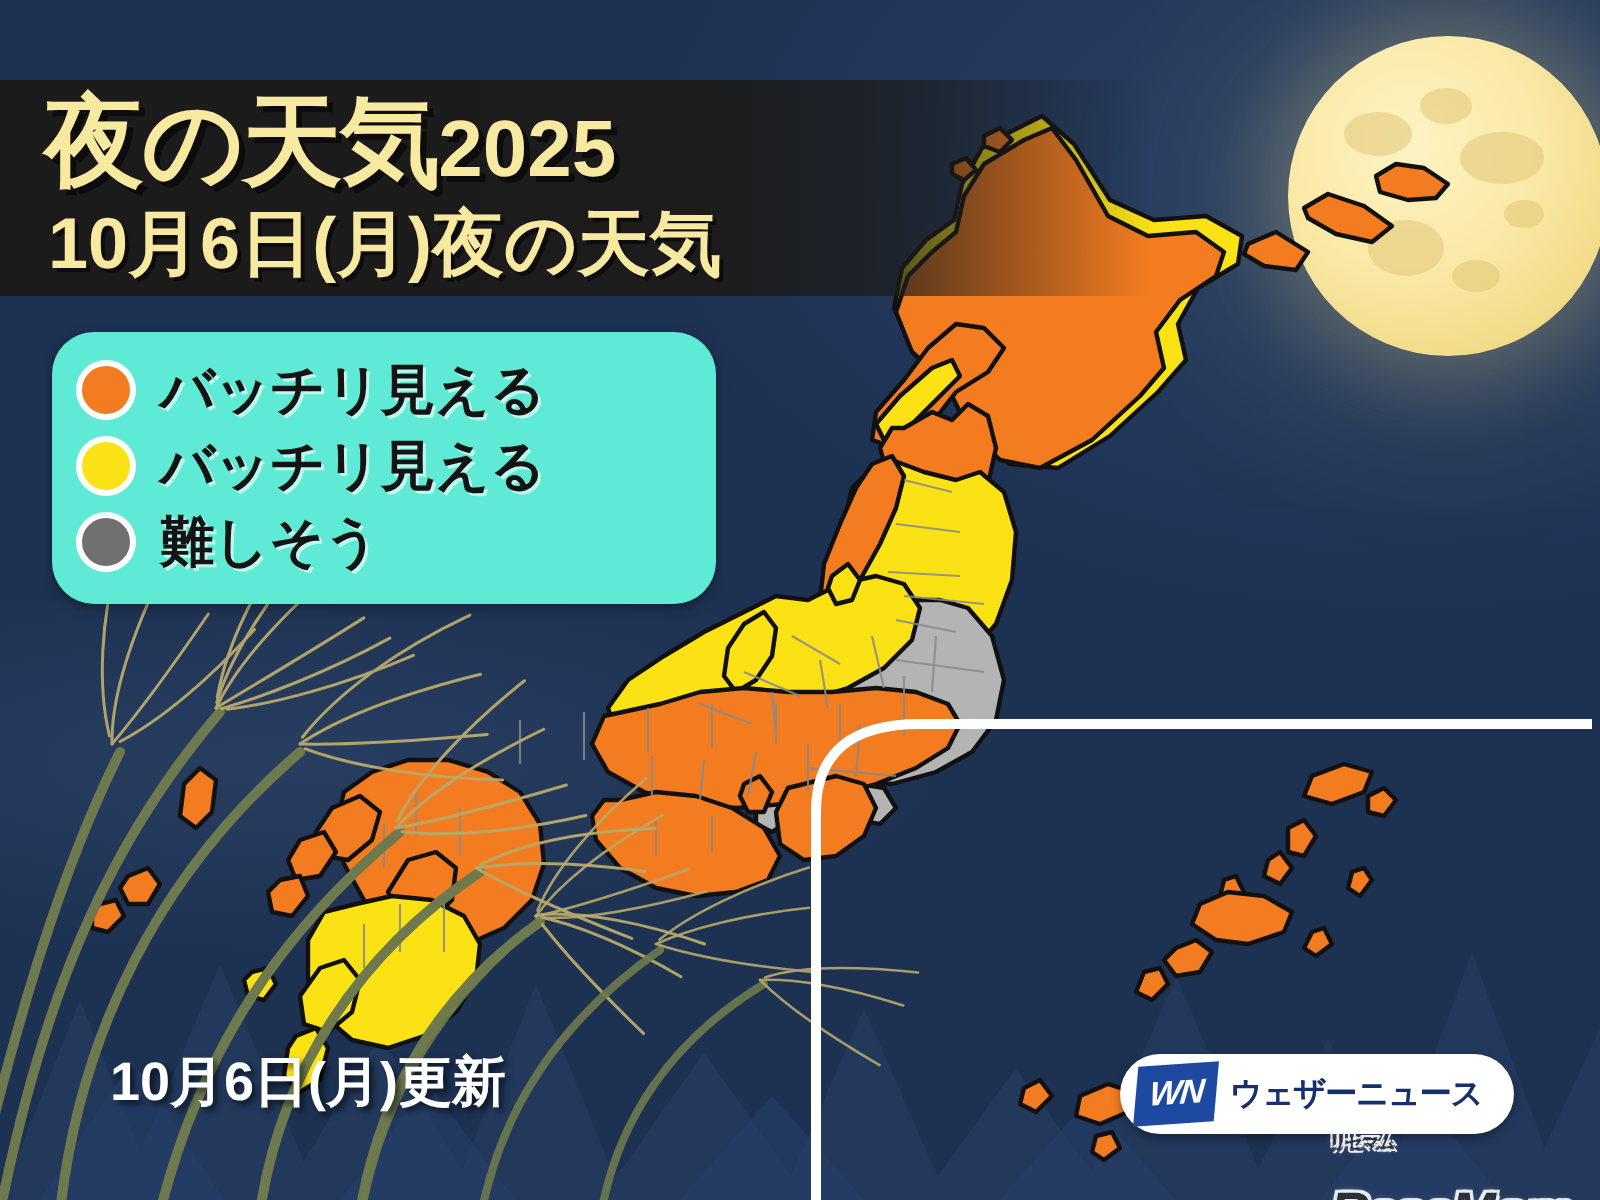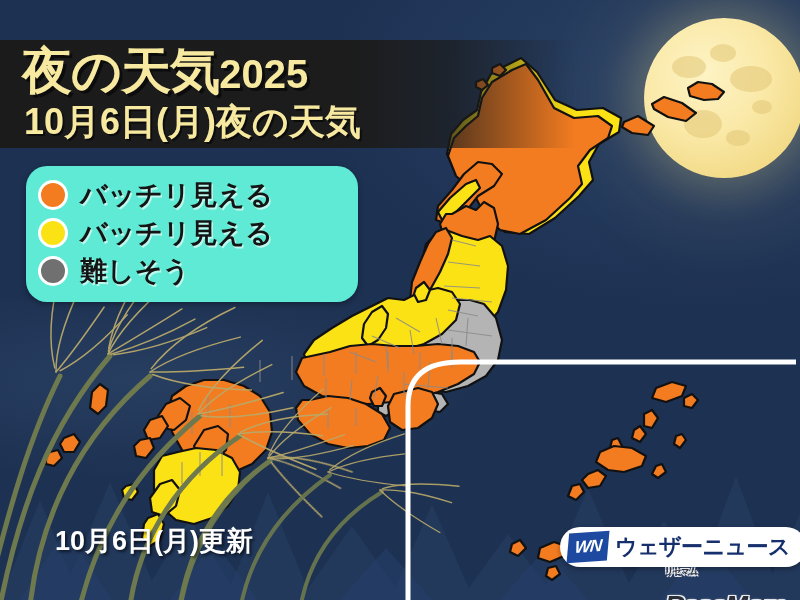--- a/index.html
+++ b/index.html
@@ -83,21 +83,21 @@
   .wnlogo{
     position:absolute;left:560px;top:527px;height:40px;
     display:flex;align-items:center;background:#ffffff;border-radius:20px;
     padding:0 16px 0 8px;box-shadow:0 2px 5px rgba(0,0,0,.35);
   }
   .wnbadge{
     width:40px;height:30px;background:#1d4aa0;transform:skewX(-9deg) rotate(-4deg);
     display:flex;align-items:center;justify-content:center;margin-right:7px;
   }
   .wnbadge span{color:#fff;font-size:17px;font-weight:bold;font-style:italic;letter-spacing:-1px;}
-  .wntext{color:#16306e;font-size:22px;font-weight:bold;letter-spacing:-.5px;white-space:nowrap;}
+  .wntext{color:#16306e;font-size:16px;font-weight:bold;letter-spacing:-.5px;white-space:nowrap;}
   .resemom{
     position:absolute;right:8px;top:560px;
     color:#2a2f3a;font-size:27px;font-weight:bold;font-style:italic;letter-spacing:-1px;
     text-shadow:-1.5px -1.5px 0 #e9eaee,1.5px -1.5px 0 #e9eaee,-1.5px 1.5px 0 #e9eaee,
                  1.5px 1.5px 0 #e9eaee,0 0 3px #e9eaee;
     white-space:nowrap;
   }
   .resemom .ruby{font-size:8px;font-style:normal;letter-spacing:0;vertical-align:super;text-align:center;}
 </style>
 </head>

